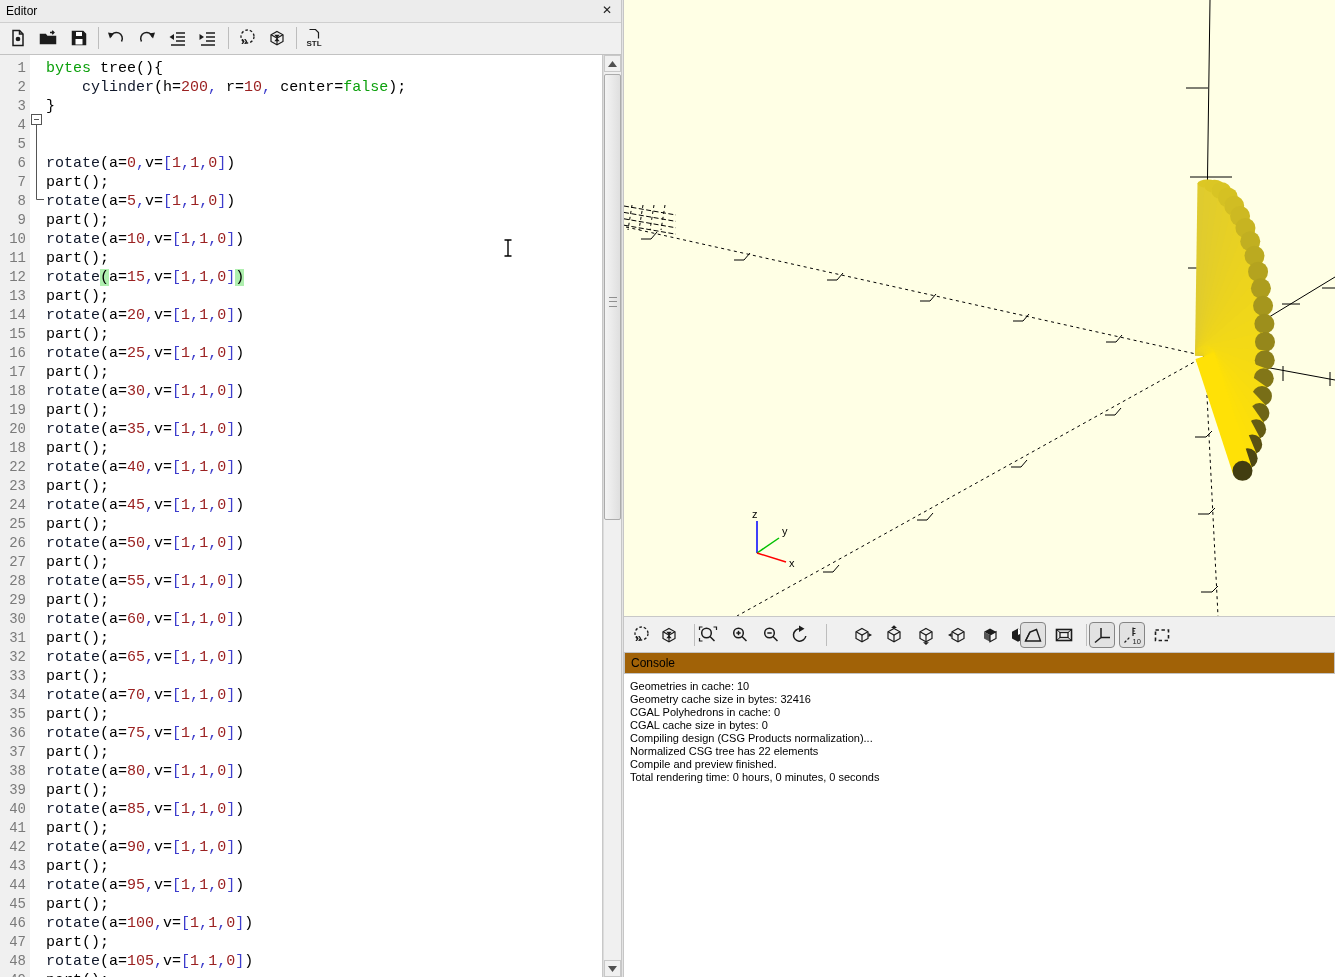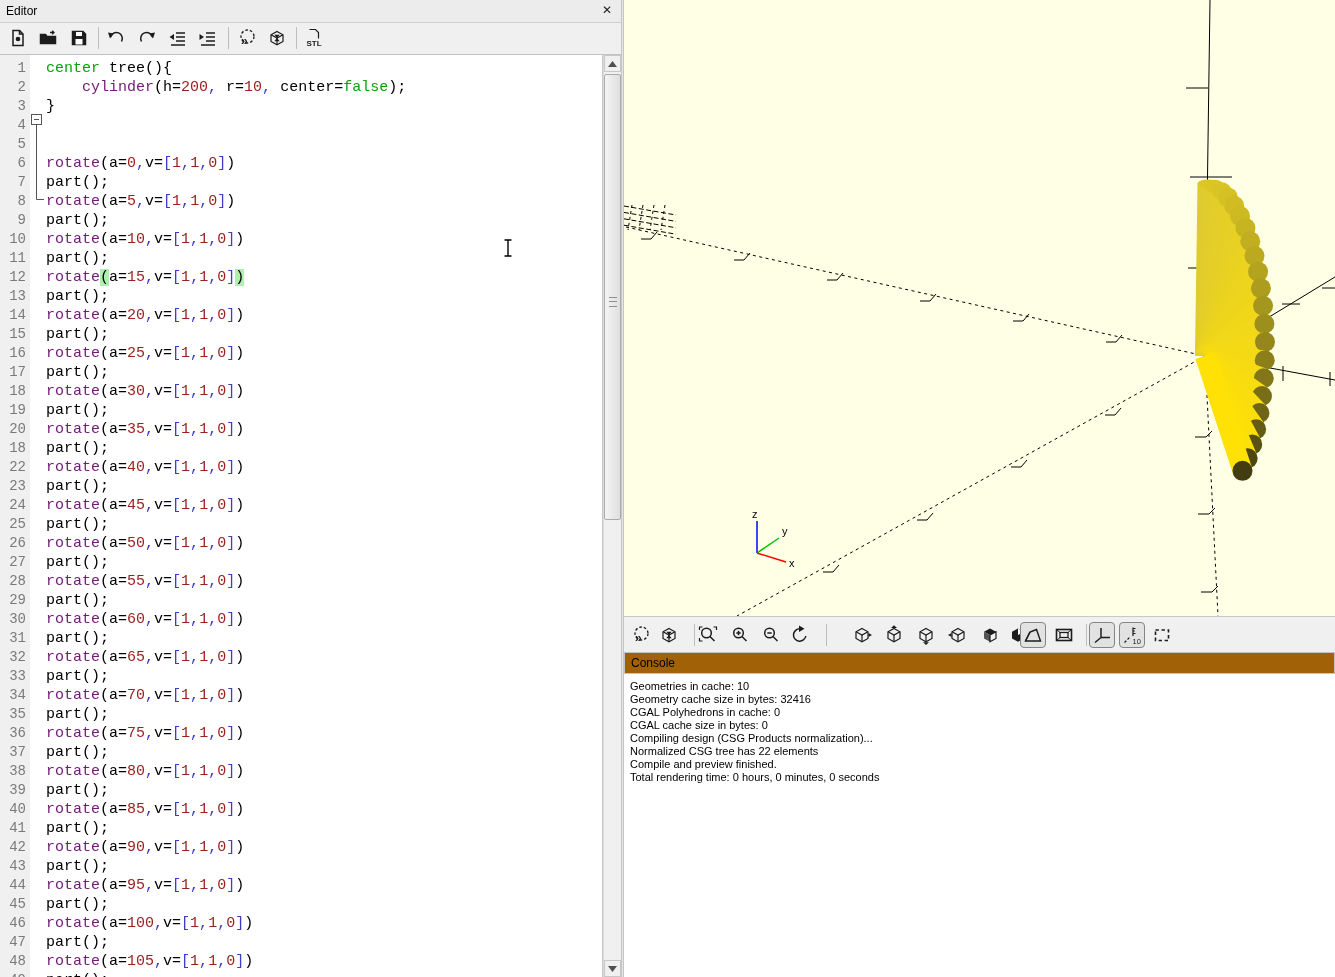--- a/index.html
+++ b/index.html
@@ -24,21 +24,21 @@
   #code-region{left:0;top:55px;width:602px;height:922px;background:#fff;
      border-right:1px solid #c8c8c8;overflow:hidden;}
   #gutter-bg{left:0;top:0;width:30px;height:922px;background:#f0f0f0;}
   #code-lines{left:0;top:4px;width:602px;}
   .cline{height:19px;line-height:19px;white-space:pre;
      font-family:"Liberation Mono","DejaVu Sans Mono",monospace;font-size:15px;}
   .ln{display:inline-block;width:26px;padding-right:4px;text-align:right;
      color:#7a7a7a;background:#f0f0f0;font-size:14px;}
   .fm{display:inline-block;width:16px;}
   .tk-kw{color:#0ca00c;}
-  .tk-bi{color:#701a75;}
+  .tk-bi{color:#0f172a;}
   .tk-num{color:#9b2121;}
   .tk-pu{color:#3c3ccc;}
   .tk-pl{color:#000;}
   .mhl{background:#afefaf;}
 
   
   #vscroll{left:603px;top:55px;width:18px;height:922px;background:#f0f0f0;
      border-left:1px solid #dcdcdc;}
   .sb-arrow{position:absolute;left:0;width:17px;height:17px;background:#f0f0f0;
      border:1px solid #c8c8c8;box-sizing:border-box;display:flex;
@@ -173,21 +173,21 @@
           </svg>
         </span>
       </div>
       <div class="tsep" style="left: 98px;"></div>
       <div class="tsep" style="left: 228px;"></div>
       <div class="tsep" style="left: 296px;"></div>
     </div>
   <div id="code-region" class="abs">
     <div id="gutter-bg" class="abs"></div>
     <div id="code-lines" class="abs">
-        <div class="cline"><span class="ln">1</span><span class="fm"></span><span class="tk-kw">center</span><span class="tk-pl"> tree(){</span></div>
+        <div class="cline"><span class="ln">1</span><span class="fm"></span><span class="tk-kw">bytes</span><span class="tk-pl"> tree(){</span></div>
         <div class="cline"><span class="ln">2</span><span class="fm"></span><span class="tk-pl">    </span><span class="tk-bi">cylinder</span><span class="tk-pl">(h=</span><span class="tk-num">200</span><span class="tk-pu">,</span><span class="tk-pl"> r=</span><span class="tk-num">10</span><span class="tk-pu">,</span><span class="tk-pl"> center=</span><span class="tk-kw">false</span><span class="tk-pl">);</span></div>
         <div class="cline"><span class="ln">3</span><span class="fm"></span><span class="tk-pl">}</span></div>
         <div class="cline"><span class="ln">4</span><span class="fm"></span></div>
         <div class="cline"><span class="ln">5</span><span class="fm"></span></div>
         <div class="cline"><span class="ln">6</span><span class="fm"></span><span class="tk-bi">rotate</span><span class="tk-pl">(a=</span><span class="tk-num">0</span><span class="tk-pu">,</span><span class="tk-pl">v=</span><span class="tk-pu">[</span><span class="tk-num">1</span><span class="tk-pu">,</span><span class="tk-num">1</span><span class="tk-pu">,</span><span class="tk-num">0</span><span class="tk-pu">]</span><span class="tk-pl">)</span></div>
         <div class="cline"><span class="ln">7</span><span class="fm"></span><span class="tk-pl">part();</span></div>
         <div class="cline"><span class="ln">8</span><span class="fm"></span><span class="tk-bi">rotate</span><span class="tk-pl">(a=</span><span class="tk-num">5</span><span class="tk-pu">,</span><span class="tk-pl">v=</span><span class="tk-pu">[</span><span class="tk-num">1</span><span class="tk-pu">,</span><span class="tk-num">1</span><span class="tk-pu">,</span><span class="tk-num">0</span><span class="tk-pu">]</span><span class="tk-pl">)</span></div>
         <div class="cline"><span class="ln">9</span><span class="fm"></span><span class="tk-pl">part();</span></div>
         <div class="cline"><span class="ln">10</span><span class="fm"></span><span class="tk-bi">rotate</span><span class="tk-pl">(a=</span><span class="tk-num">10</span><span class="tk-pu">,</span><span class="tk-pl">v=</span><span class="tk-pu">[</span><span class="tk-num">1</span><span class="tk-pu">,</span><span class="tk-num">1</span><span class="tk-pu">,</span><span class="tk-num">0</span><span class="tk-pu">]</span><span class="tk-pl">)</span></div>
         <div class="cline"><span class="ln">11</span><span class="fm"></span><span class="tk-pl">part();</span></div>

